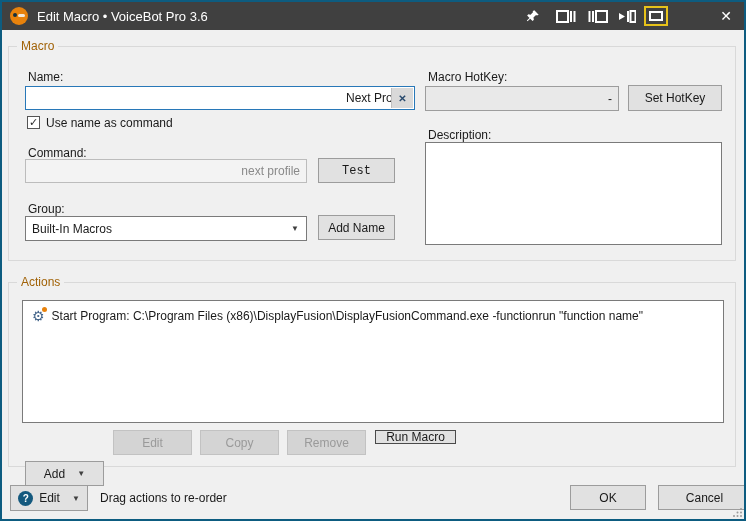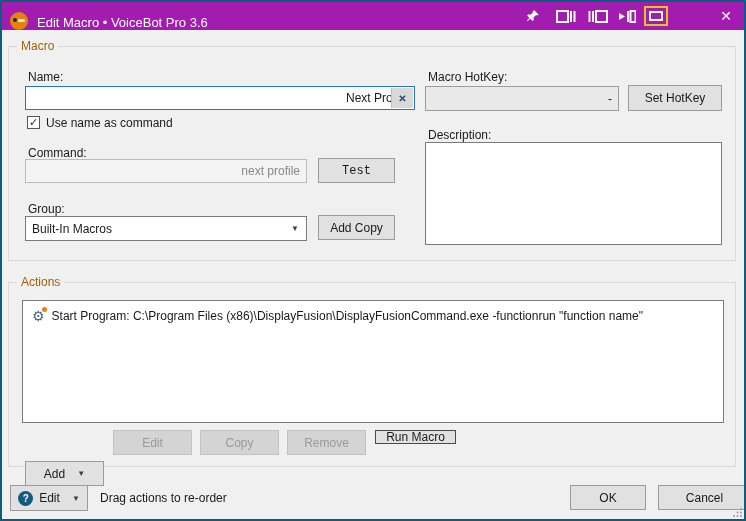--- a/index.html
+++ b/index.html
@@ -6,21 +6,21 @@
   html,body { background:#c8c8c8; }
   .window {
     position:relative; width:746px; height:521px;
     border:2px solid #0d5c80; background:#f0f0f0;
     font-family:"Liberation Sans", sans-serif; font-size:12px; color:#1a1a1a;
     overflow:hidden;
   }
   
   .titlebar {
     position:absolute; top:0; left:0; right:0; height:28px;
-    background:#a21caf; display:flex; align-items:flex-end; color:#fff;
+    background:#404040; display:flex; align-items:center; color:#fff;
   }
   .app-icon {
     width:18px; height:18px; margin-left:8px; border-radius:50%;
     background:#e8820c; position:relative; flex:0 0 auto;
   }
   .app-icon:before { content:""; position:absolute; left:3px; top:6px; width:4px; height:4px; border-radius:50%; background:#12303f; }
   .app-icon:after  { content:""; position:absolute; left:8px; top:7px; width:7px; height:3px; border-radius:2px; background:#f4e9da; }
   .title-text { margin-left:9px; font-size:13px; white-space:nowrap; }
   .tb-btn { position:absolute; top:0; height:28px; display:flex; align-items:center; justify-content:center; cursor:pointer; }
   .tb-btn svg { display:block; }
@@ -139,21 +139,21 @@
     <div class="txt disabled" style="left:23px; top:129px; width:282px; height:24px;">
       <span>next profile</span>
     </div>
     <div class="btn" style="left:316px; top:128px; width:77px; height:25px;font-family:Liberation Mono, monospace;">Test</div>
 
     <div class="lbl" style="left:26px; top:172px;">Group:</div>
     <div class="combo" style="left:23px; top:186px; width:282px; height:25px;">
       <span>Built-In Macros</span>
       <span class="arrow">▼</span>
     </div>
-    <div class="btn" style="left:316px; top:185px; width:77px; height:25px;">Add Copy</div>
+    <div class="btn" style="left:316px; top:185px; width:77px; height:25px;">Add Name</div>
 
     <div class="lbl" style="left:426px; top:40px;">Macro HotKey:</div>
     <div class="txt gray" style="left:423px; top:56px; width:194px; height:25px;">
       <span>-</span>
     </div>
     <div class="btn" style="left:626px; top:55px; width:94px; height:26px;">Set HotKey</div>
 
     <div class="lbl" style="left:426px; top:98px;">Description:</div>
     <div class="txt" style="left:423px; top:112px; width:297px; height:103px; align-items:flex-start; padding-top:4px;">
       <span></span>

